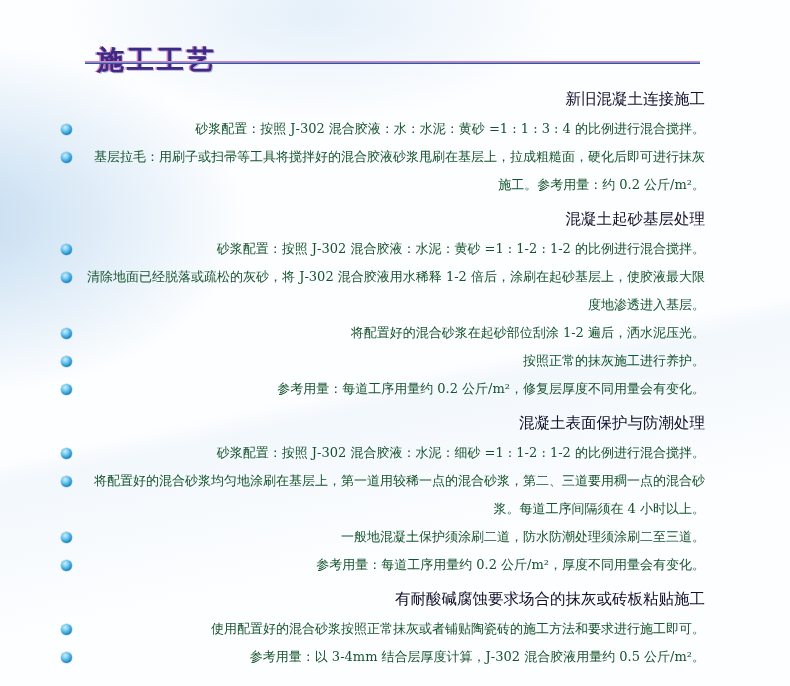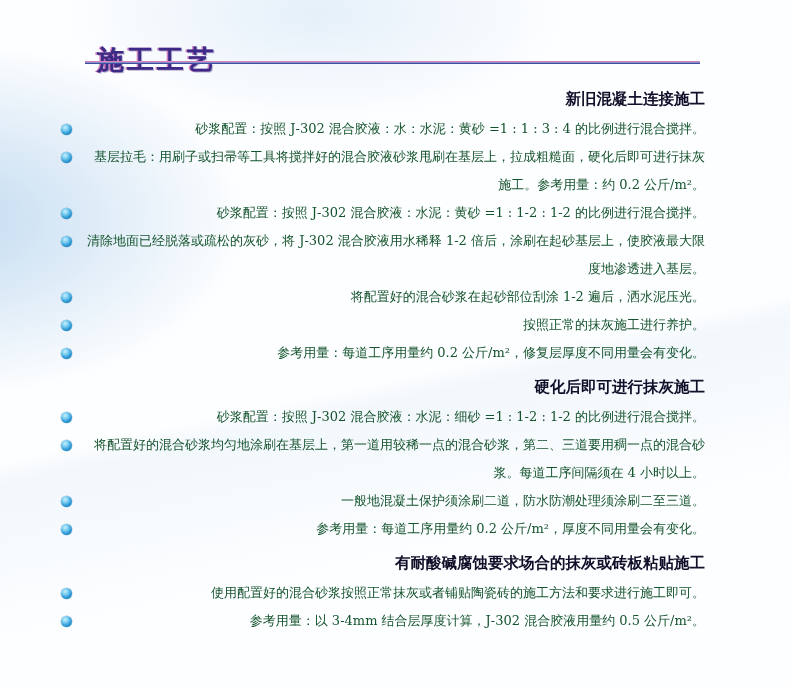--- a/index.html
+++ b/index.html
@@ -21,21 +21,21 @@
     text-shadow:-1.5px 0 0 rgba(191,62,158,.65), 1px 1px 0 rgba(59,43,134,.35);
   }
   .divider{
     position:absolute;left:85px;top:61px;width:615px;height:3px;
     background:linear-gradient(to bottom,#d884bc 0 34%,#8a8cc4 34% 55%,#3f4fa3 55% 100%);
   }
   .content{
     position:absolute;left:85px;top:65px;width:620px;
   }
   .section-heading{
-    font-size:15.5px;line-height:20px;font-weight:bold;
+    font-size:15.5px;line-height:20px;font-weight:normal;
     margin:10px 0 6px 12px;color:#10102a;
     font-family:"DejaVu Sans","Liberation Sans",sans-serif;
   }
   .section:first-child .section-heading{margin-top:24px;}
   .item{
     position:relative;font-size:13px;line-height:28px;
     color:#14532d;
     font-family:"DejaVu Serif","Liberation Serif",serif;
   }
   .bullet{
@@ -50,28 +50,29 @@
 <div class="page">
   <h1 class="title">施工工艺</h1>
   <div class="divider"></div>
   <div class="content" id="content">
       <section class="section">
         <h2 class="section-heading">新旧混凝土连接施工</h2>
         <div class="item"><span class="bullet"></span><span>砂浆配置：按照 J-302 混合胶液：水：水泥：黄砂 =1 : 1 : 3 : 4 的比例进行混合搅拌。</span></div>
         <div class="item"><span class="bullet"></span><span>基层拉毛：用刷子或扫帚等工具将搅拌好的混合胶液砂浆甩刷在基层上，拉成粗糙面，硬化后即可进行抹灰施工。参考用量：约 0.2 公斤/m²。</span></div>
       </section>
       <section class="section">
+        <h2 class="section-heading">混凝土起砂基层处理</h2>
         <div class="item"><span class="bullet"></span><span>砂浆配置：按照 J-302 混合胶液：水泥：黄砂 =1 : 1-2 : 1-2 的比例进行混合搅拌。</span></div>
         <div class="item"><span class="bullet"></span><span>清除地面已经脱落或疏松的灰砂，将 J-302 混合胶液用水稀释 1-2 倍后，涂刷在起砂基层上，使胶液最大限度地渗透进入基层。</span></div>
         <div class="item"><span class="bullet"></span><span>将配置好的混合砂浆在起砂部位刮涂 1-2 遍后，洒水泥压光。</span></div>
         <div class="item"><span class="bullet"></span><span>按照正常的抹灰施工进行养护。</span></div>
         <div class="item"><span class="bullet"></span><span>参考用量：每道工序用量约 0.2 公斤/m²，修复层厚度不同用量会有变化。</span></div>
       </section>
       <section class="section">
-        <h2 class="section-heading">硬化后即可进行抹灰施工</h2>
+        <h2 class="section-heading">混凝土表面保护与防潮处理</h2>
         <div class="item"><span class="bullet"></span><span>砂浆配置：按照 J-302 混合胶液：水泥：细砂 =1 : 1-2 : 1-2 的比例进行混合搅拌。</span></div>
         <div class="item"><span class="bullet"></span><span>将配置好的混合砂浆均匀地涂刷在基层上，第一道用较稀一点的混合砂浆，第二、三道要用稠一点的混合砂浆。每道工序间隔须在 4 小时以上。</span></div>
         <div class="item"><span class="bullet"></span><span>一般地混凝土保护须涂刷二道，防水防潮处理须涂刷二至三道。</span></div>
         <div class="item"><span class="bullet"></span><span>参考用量：每道工序用量约 0.2 公斤/m²，厚度不同用量会有变化。</span></div>
       </section>
       <section class="section">
         <h2 class="section-heading">有耐酸碱腐蚀要求场合的抹灰或砖板粘贴施工</h2>
         <div class="item"><span class="bullet"></span><span>使用配置好的混合砂浆按照正常抹灰或者铺贴陶瓷砖的施工方法和要求进行施工即可。</span></div>
         <div class="item"><span class="bullet"></span><span>参考用量：以 3-4mm 结合层厚度计算，J-302 混合胶液用量约 0.5 公斤/m²。</span></div>
       </section>

